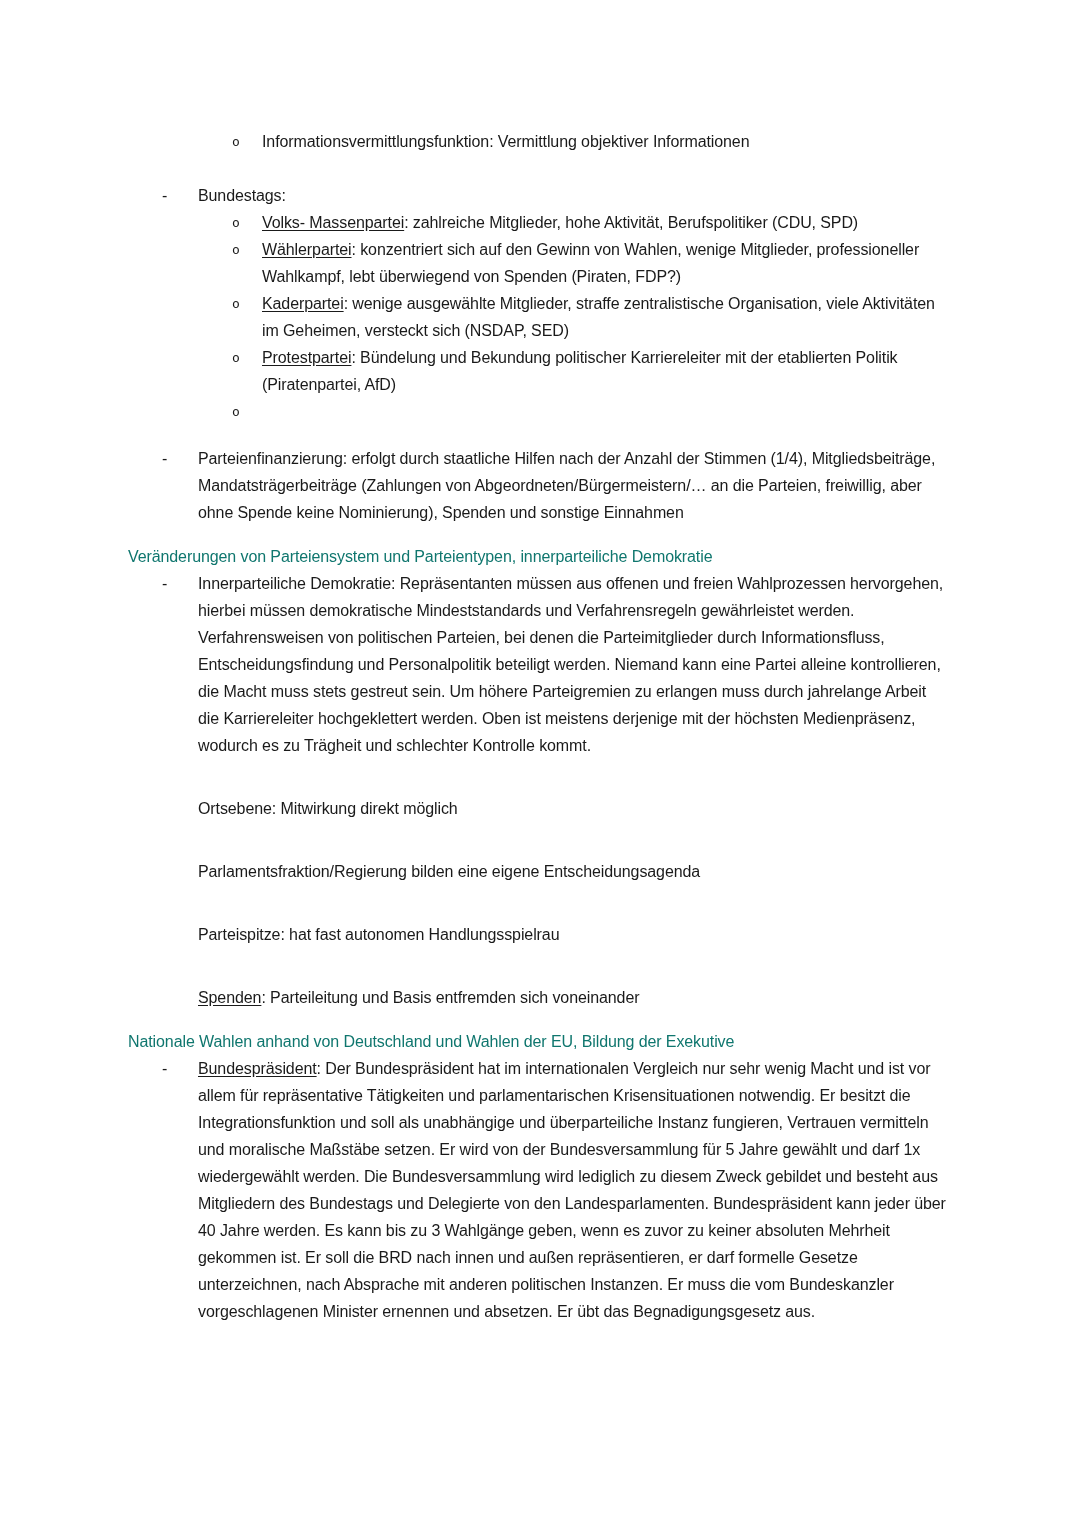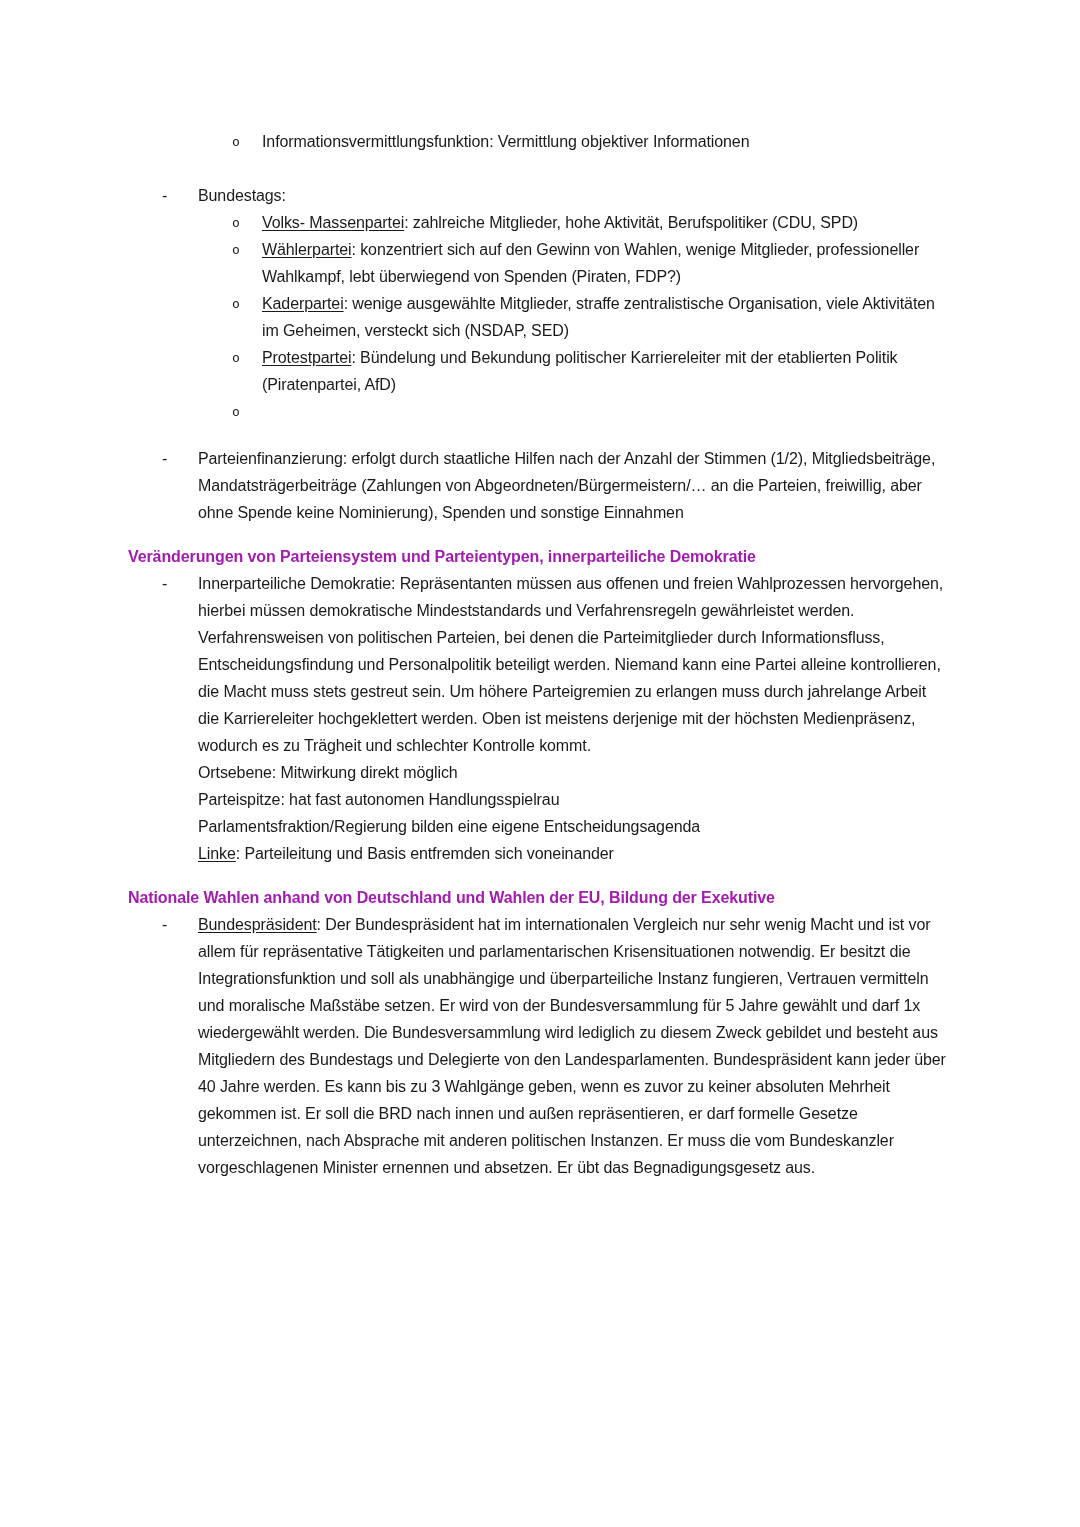--- a/index.html
+++ b/index.html
@@ -35,28 +35,28 @@
   .lvl2 { padding-left: 104px; }
   .lvl2 > .marker {
     flex: 0 0 30px;
     width: 30px;
     font-family: "DejaVu Sans Mono", monospace;
     font-size: 13px;
     line-height: 27px;
   }
   .txt { flex: 1 1 auto; min-width: 0; }
   
-  .cont { padding-left: 70px; }
+  .cont { padding-left: 70px; margin-top: 36px; }
   .u { text-decoration: underline; text-underline-offset: 2px; text-align: right; }
   .heading {
     margin: 0;
     font-size: 16px;
-    font-weight: bold;
+    font-weight: normal;
     line-height: 27px;
-    color: #a21caf;
+    color: #0f766e;
   }
   .gap-blankline { margin-top: 27px; }
   .gap-section   { margin-top: 20px; }
   .gap-heading   { margin-top: 17px; }
 </style>
 </head>
 <body>
 
 <div class="page">
 
@@ -89,34 +89,34 @@
     <span class="marker">o</span>
     <div class="txt"><span class="u">Protestpartei</span><span>: Bündelung und Bekundung politischer Karriereleiter mit der etablierten Politik (Piratenpartei, AfD)</span></div>
   </div>
 
   <div class="row lvl2">
     <span class="marker">o</span>
   </div>
 
   <div class="row lvl1 gap-section">
     <span class="marker">-</span>
-    <div class="txt">Parteienfinanzierung: erfolgt durch staatliche Hilfen nach der Anzahl der Stimmen (1/2), Mitgliedsbeiträge, Mandatsträgerbeiträge (Zahlungen von Abgeordneten/Bürgermeistern/… an die Parteien, freiwillig, aber ohne Spende keine Nominierung), Spenden und sonstige Einnahmen</div>
+    <div class="txt">Parteienfinanzierung: erfolgt durch staatliche Hilfen nach der Anzahl der Stimmen (1/4), Mitgliedsbeiträge, Mandatsträgerbeiträge (Zahlungen von Abgeordneten/Bürgermeistern/… an die Parteien, freiwillig, aber ohne Spende keine Nominierung), Spenden und sonstige Einnahmen</div>
   </div>
 
   <h2 class="heading gap-heading">Veränderungen von Parteiensystem und Parteientypen, innerparteiliche Demokratie</h2>
 
   <div class="row lvl1">
     <span class="marker">-</span>
     <div class="txt">Innerparteiliche Demokratie: Repräsentanten müssen aus offenen und freien Wahlprozessen hervorgehen, hierbei müssen demokratische Mindeststandards und Verfahrensregeln gewährleistet werden. Verfahrensweisen von politischen Parteien, bei denen die Parteimitglieder durch Informationsfluss, Entscheidungsfindung und Personalpolitik beteiligt werden. Niemand kann eine Partei alleine kontrollieren, die Macht muss stets gestreut sein. Um höhere Parteigremien zu erlangen muss durch jahrelange Arbeit die Karriereleiter hochgeklettert werden. Oben ist meistens derjenige mit der höchsten Medienpräsenz, wodurch es zu Trägheit und schlechter Kontrolle kommt.</div>
   </div>
 
   <div class="cont">Ortsebene: Mitwirkung direkt möglich</div>
+  <div class="cont">Parlamentsfraktion/Regierung bilden eine eigene Entscheidungsagenda</div>
   <div class="cont">Parteispitze: hat fast autonomen Handlungsspielrau</div>
-  <div class="cont">Parlamentsfraktion/Regierung bilden eine eigene Entscheidungsagenda</div>
-  <div class="cont"><span class="u">Linke</span><span>: Parteileitung und Basis entfremden sich voneinander</span></div>
+  <div class="cont"><span class="u">Spenden</span><span>: Parteileitung und Basis entfremden sich voneinander</span></div>
 
   <h2 class="heading gap-heading">Nationale Wahlen anhand von Deutschland und Wahlen der EU, Bildung der Exekutive</h2>
 
   <div class="row lvl1">
     <span class="marker">-</span>
     <div class="txt"><span class="u">Bundespräsident</span><span>: Der Bundespräsident hat im internationalen Vergleich nur sehr wenig Macht und ist vor allem für repräsentative Tätigkeiten und parlamentarischen Krisensituationen notwendig. Er besitzt die Integrationsfunktion und soll als unabhängige und überparteiliche Instanz fungieren, Vertrauen vermitteln und moralische Maßstäbe setzen. Er wird von der Bundesversammlung für 5 Jahre gewählt und darf 1x wiedergewählt werden. Die Bundesversammlung wird lediglich zu diesem Zweck gebildet und besteht aus Mitgliedern des Bundestags und Delegierte von den Landesparlamenten. Bundespräsident kann jeder über 40 Jahre werden. Es kann bis zu 3 Wahlgänge geben, wenn es zuvor zu keiner absoluten Mehrheit gekommen ist. Er soll die BRD nach innen und außen repräsentieren, er darf formelle Gesetze unterzeichnen, nach Absprache mit anderen politischen Instanzen. Er muss die vom Bundeskanzler vorgeschlagenen Minister ernennen und absetzen. Er übt das Begnadigungsgesetz aus.</span></div>
   </div>
 
 </div>
 

